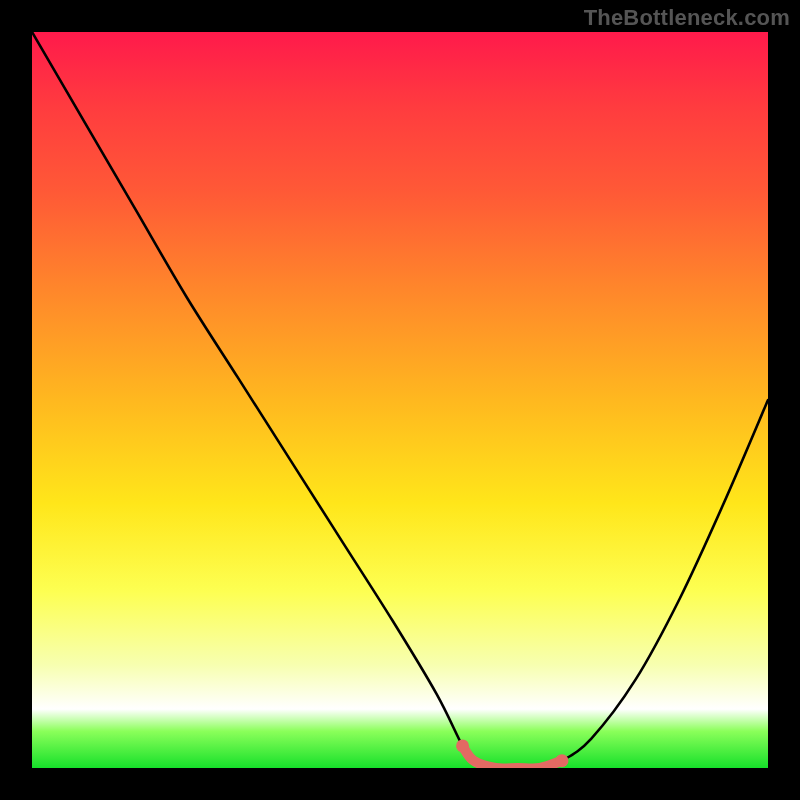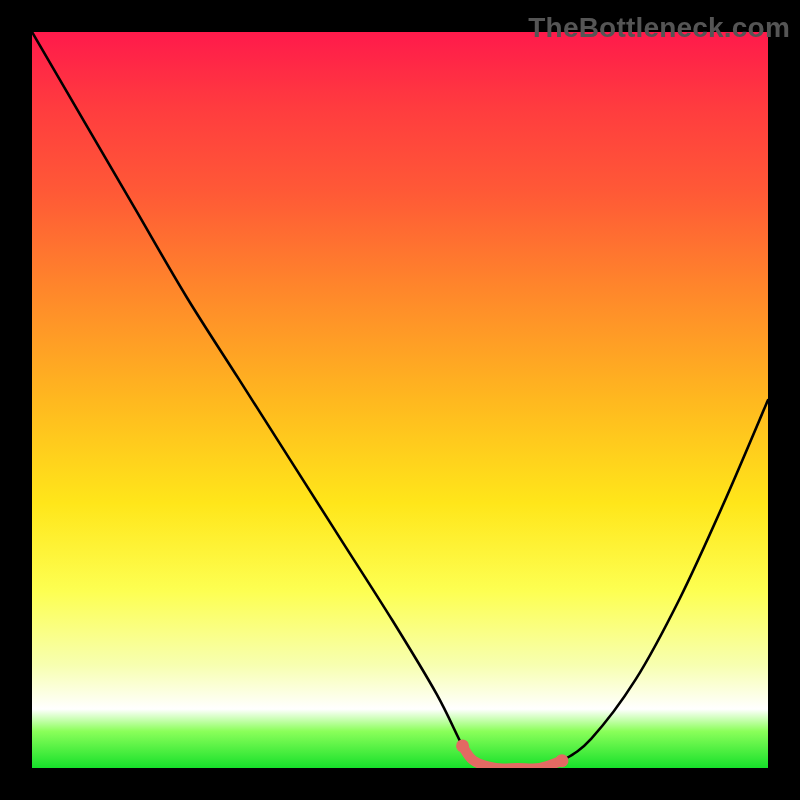--- a/index.html
+++ b/index.html
@@ -12,24 +12,24 @@
     overflow: hidden;
   }
   .frame {
     position: relative;
     width: 800px;
     height: 800px;
     background: #000;
   }
   .watermark {
     position: absolute;
-    top: 12px;
+    top: 5px;
     right: 10px;
     color: #555;
-    font-size: 28px;
+    font-size: 22px;
     font-weight: 600;
     letter-spacing: 0.2px;
     z-index: 5;
   }
   .plot-area {
     position: absolute;
     left: 32px;
     top: 32px;
     width: 736px;
     height: 736px;

